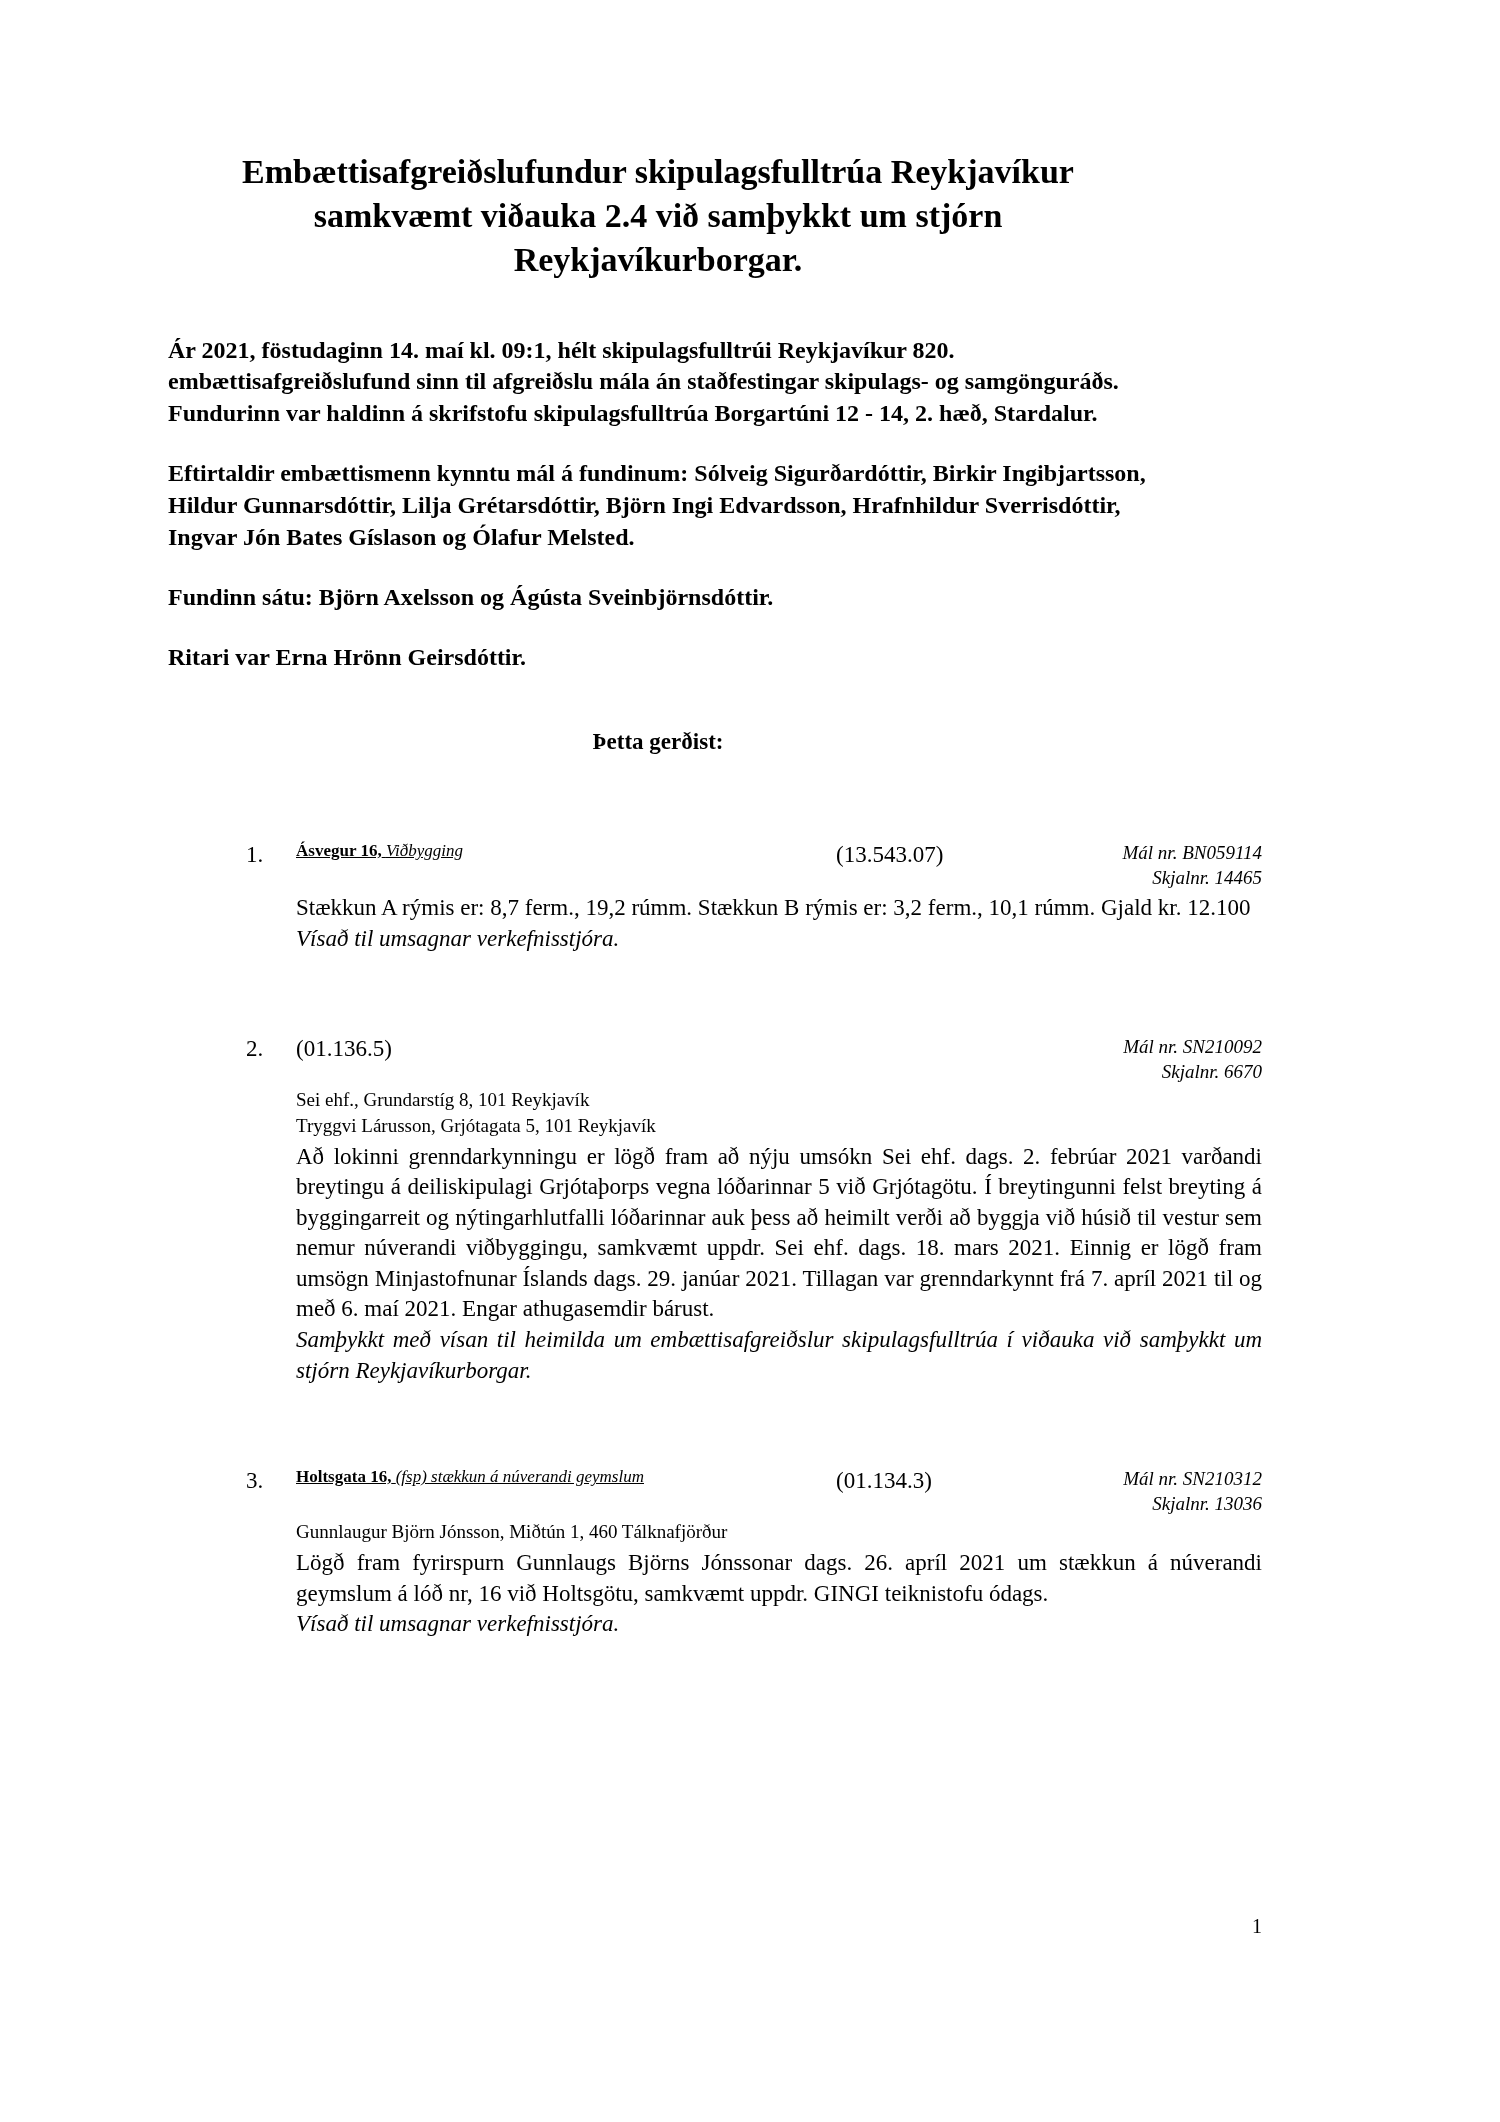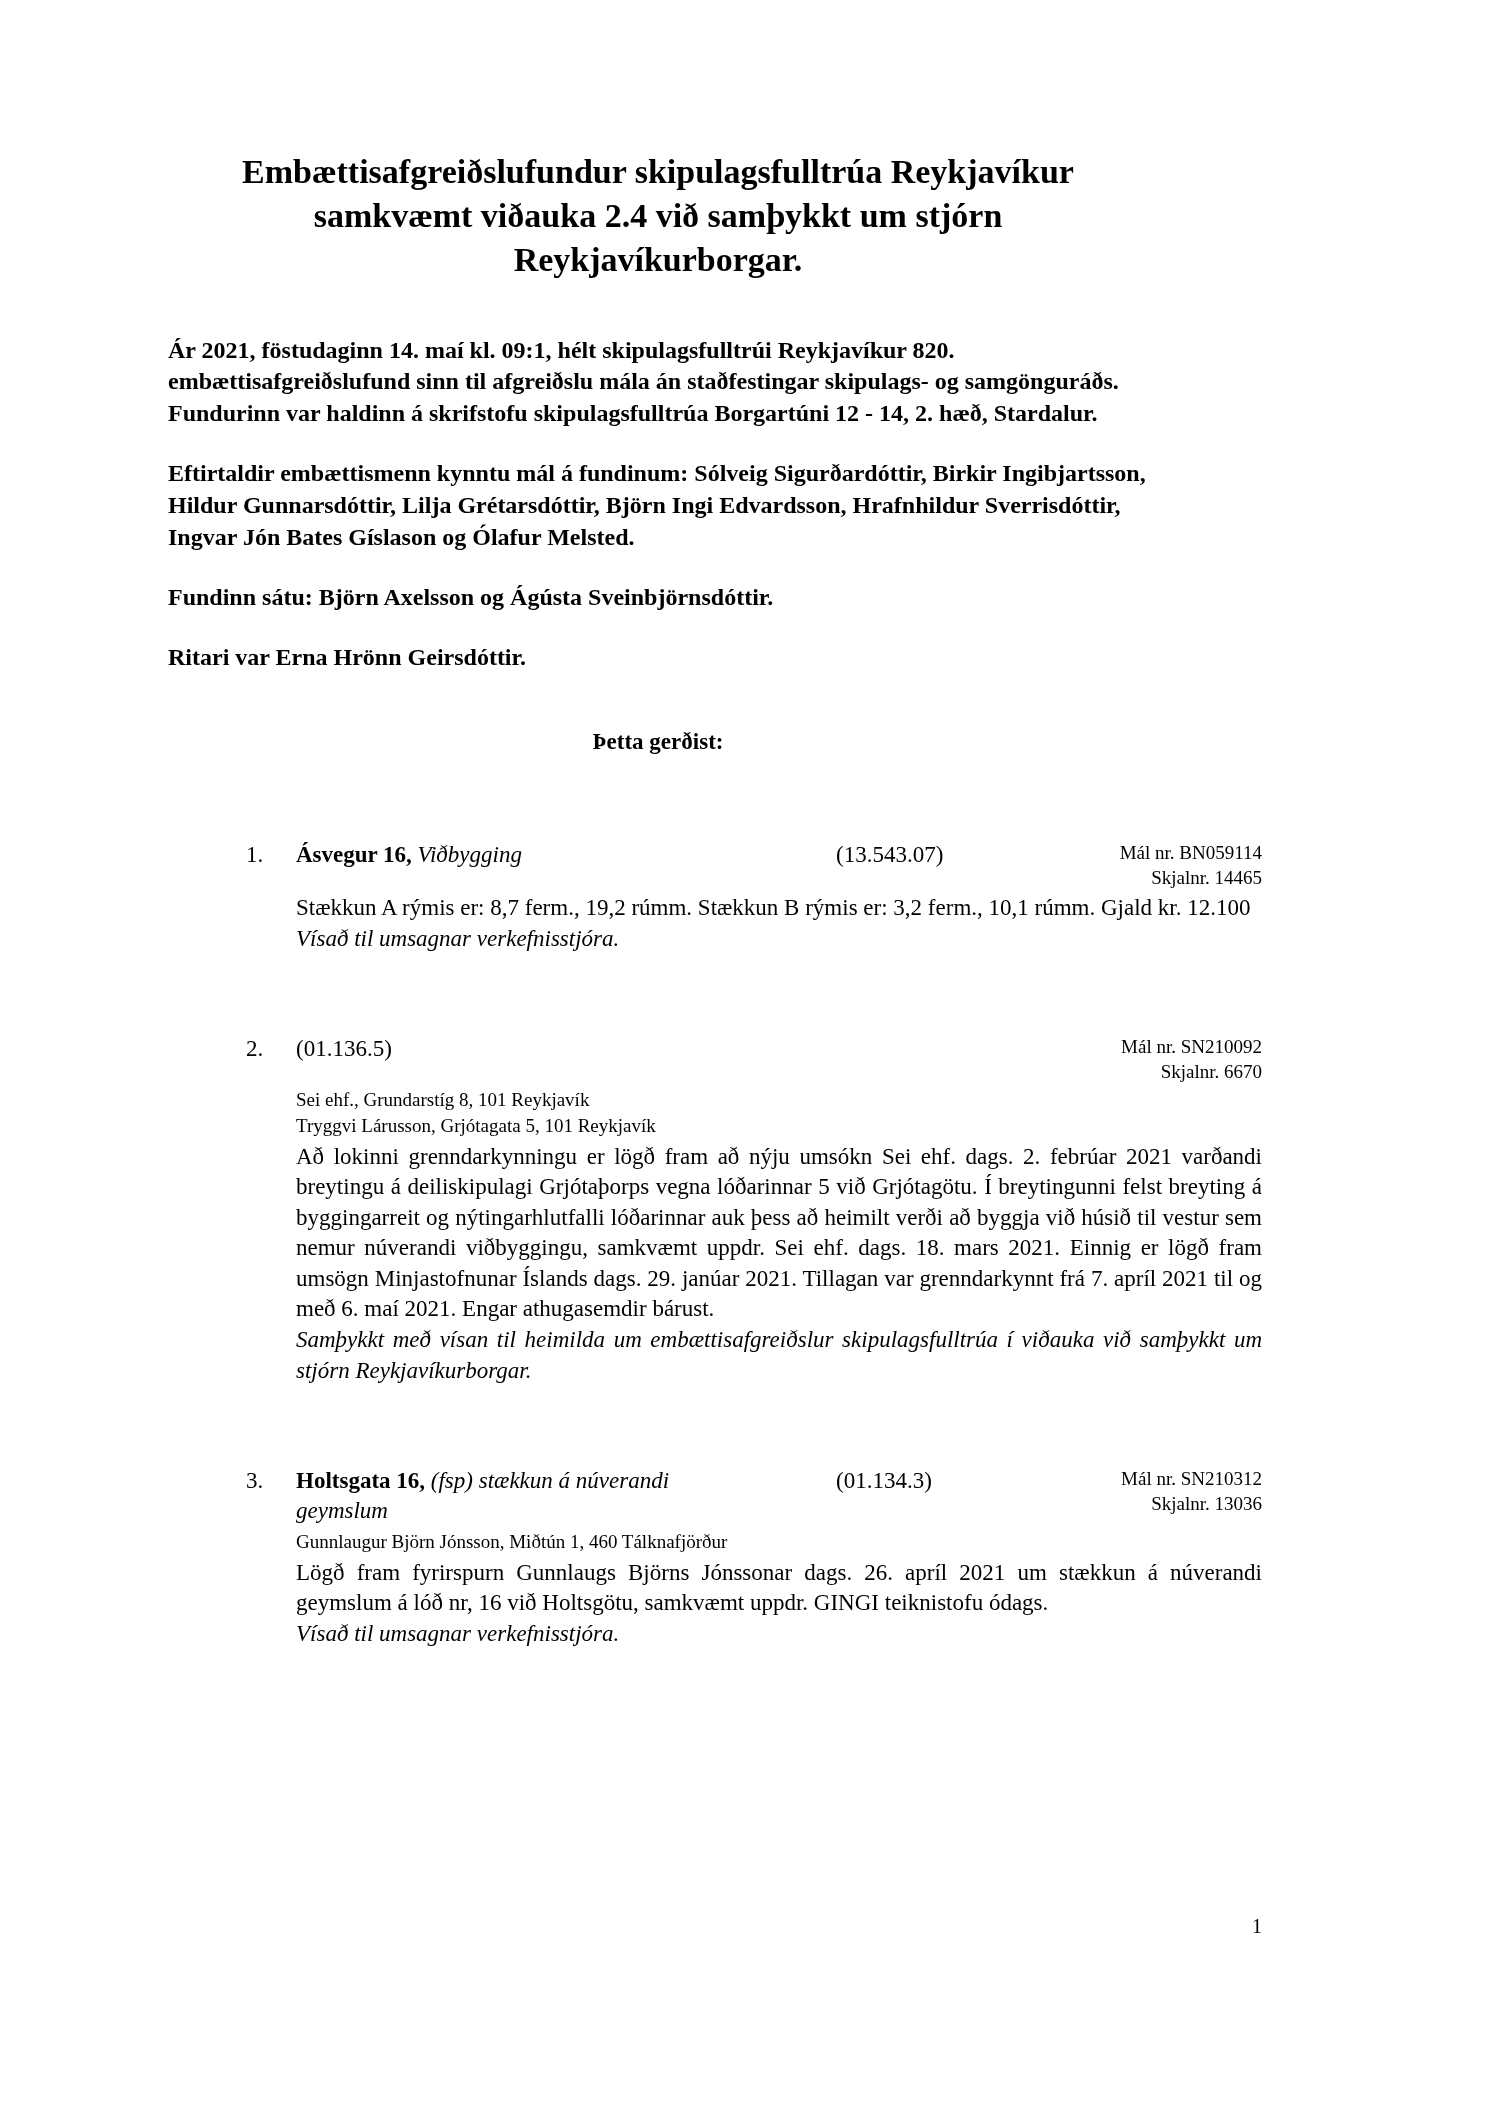--- a/index.html
+++ b/index.html
@@ -52,35 +52,37 @@
     line-height: 1.3;
   }
   .item-content { flex: 1; }
   .item-header {
     display: flex;
     align-items: flex-start;
   }
   .item-title {
     flex: 0 0 540px;
     padding-right: 70px;
-    font-size: 23px;
+    font-size: 17px;
     line-height: 1.3;
+    text-decoration: underline;
   }
   .item-title .bold { font-weight: bold; }
   .item-title .italic { font-style: italic; }
   .item-code {
     flex: 0 0 auto;
     font-size: 23px;
     line-height: 1.3;
   }
   .item-case {
     margin-left: auto;
     text-align: right;
     font-size: 19px;
     line-height: 1.32;
+    font-style: italic;
   }
   .item-addresses {
     font-size: 19px;
     line-height: 1.35;
     margin-top: 3px;
   }
   .item-body {
     font-size: 23px;
     line-height: 1.33;
     text-align: justify;

